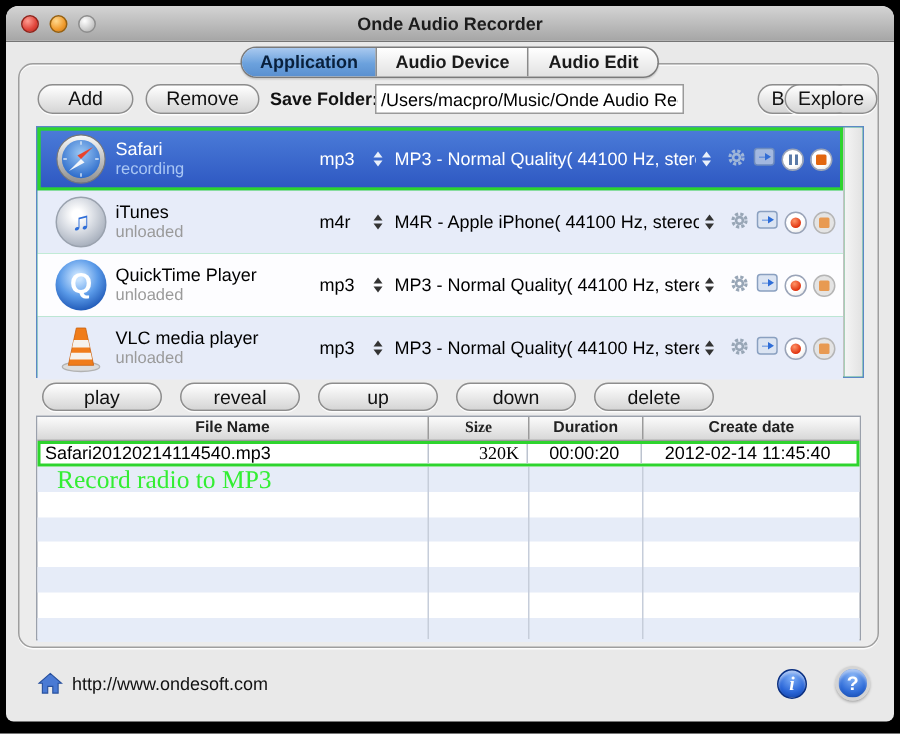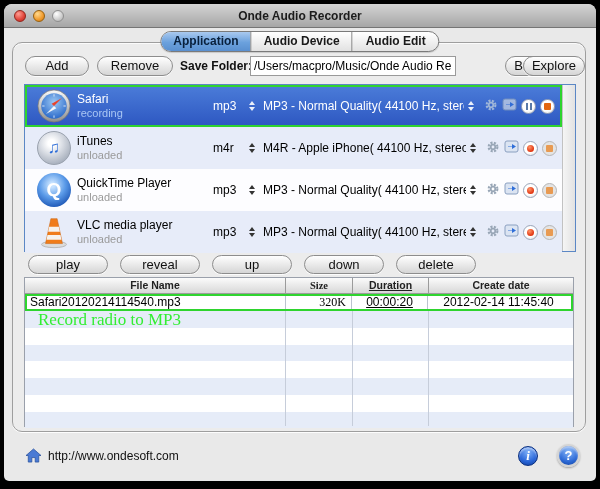--- a/index.html
+++ b/index.html
@@ -90,21 +90,21 @@
   .actions { position:absolute; left:24px; top:251px; display:flex; gap:12px; }
   .actions .btn { width:80px; height:19px; line-height:17px; }
 
   
   .ftable { position:absolute; left:20px; top:273px; width:550px; height:150px;
             border:1px solid #9aa0ab; background:#fff; }
   .fhead { display:flex; height:16px; background:linear-gradient(#fbfbfb,#d8d8d8);
            border-bottom:1px solid #9b9b9b; font-size:10.5px; font-weight:bold; color:#222; }
   .fhead > div { text-align:center; line-height:15px; border-right:1px solid #9b9b9b; overflow:hidden; }
   .fhead > div:last-child { border-right:none; }
-  .c1 { width:261px; } .c2 { width:67px;font-family:Liberation Serif, serif; } .c3 { width:76px;text-decoration:underline; } .c4 { width:144px; }
+  .c1 { width:261px; } .c2 { width:67px;font-family:Liberation Serif, serif; } .c3 { width:76px; } .c4 { width:144px; }
   .frow { display:flex; height:17px; border:2px solid #2ed42e; background:#fff;
           font-size:12px; color:#000; position:relative; z-index:2; }
   .frow > div { line-height:13px; border-right:1px solid #bcc3cf; overflow:hidden; white-space:nowrap; }
   .frow > div:last-child { border-right:none; }
   .frow .c1 { width:259px; padding-left:3px; text-align:left; }
   .frow .c2 { width:66px;  padding-right:5px; text-align:right; }
   .frow .c3 { width:76px;  text-align:center; }
   .frow .c4 { width:141px; text-align:center; }
   .stripes { position:absolute; left:0; right:0; top:33px; bottom:0; z-index:0; }
   .stripe { height:14.6%; }

